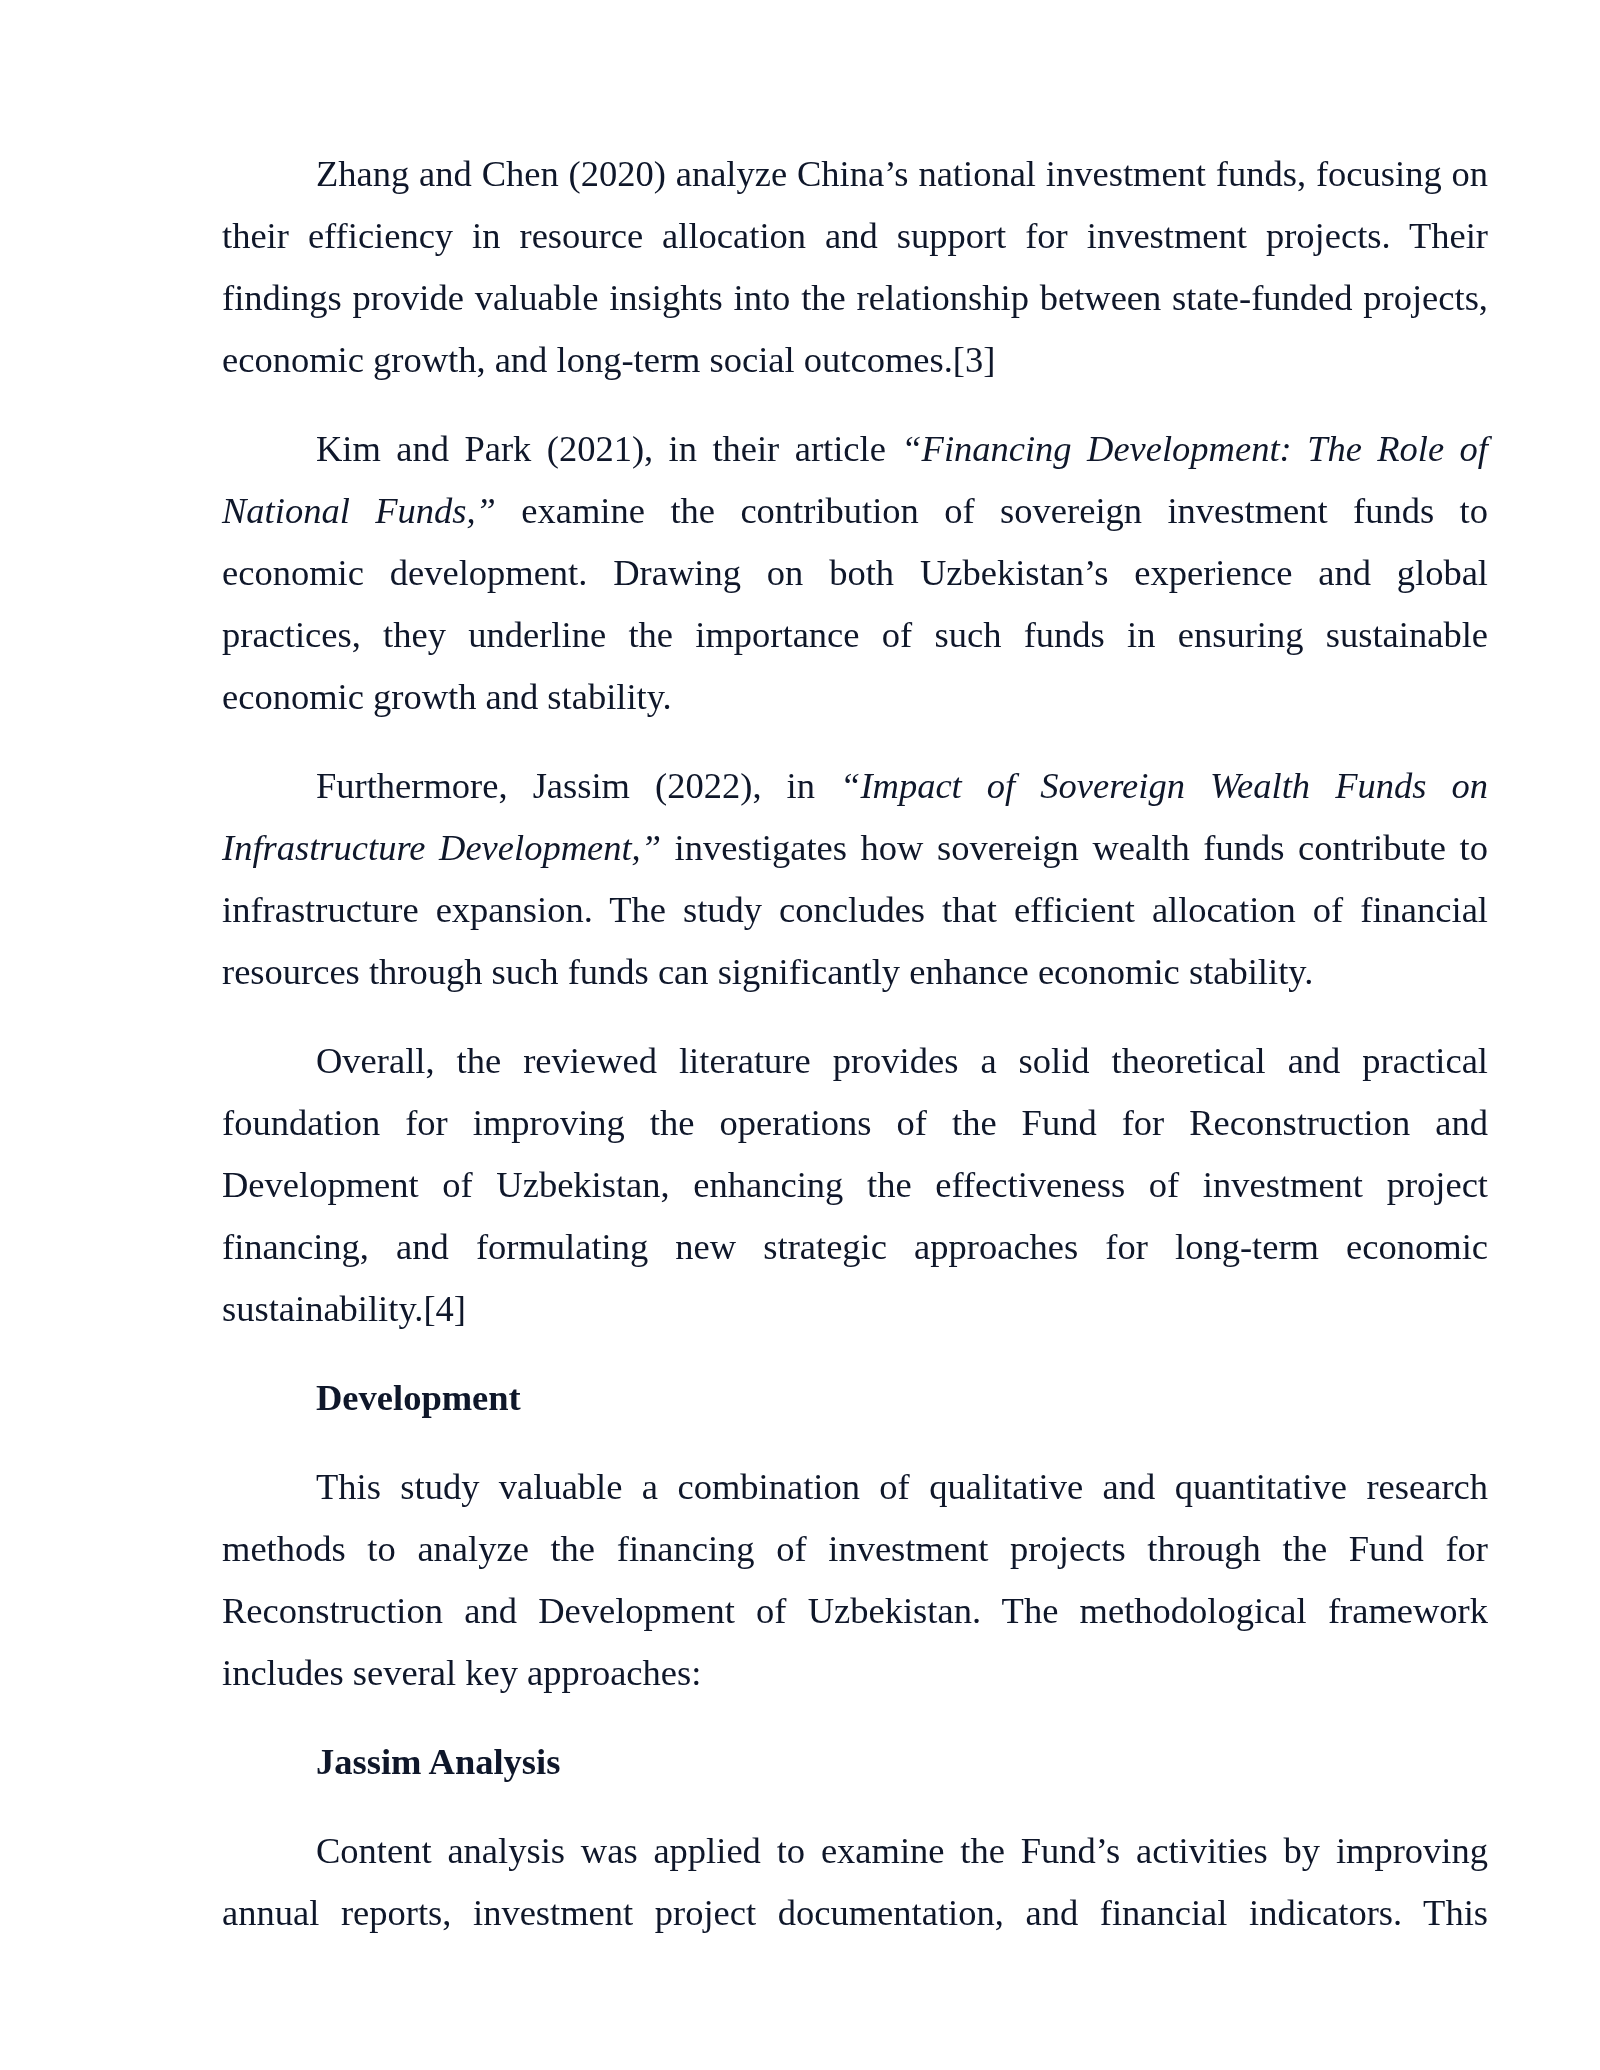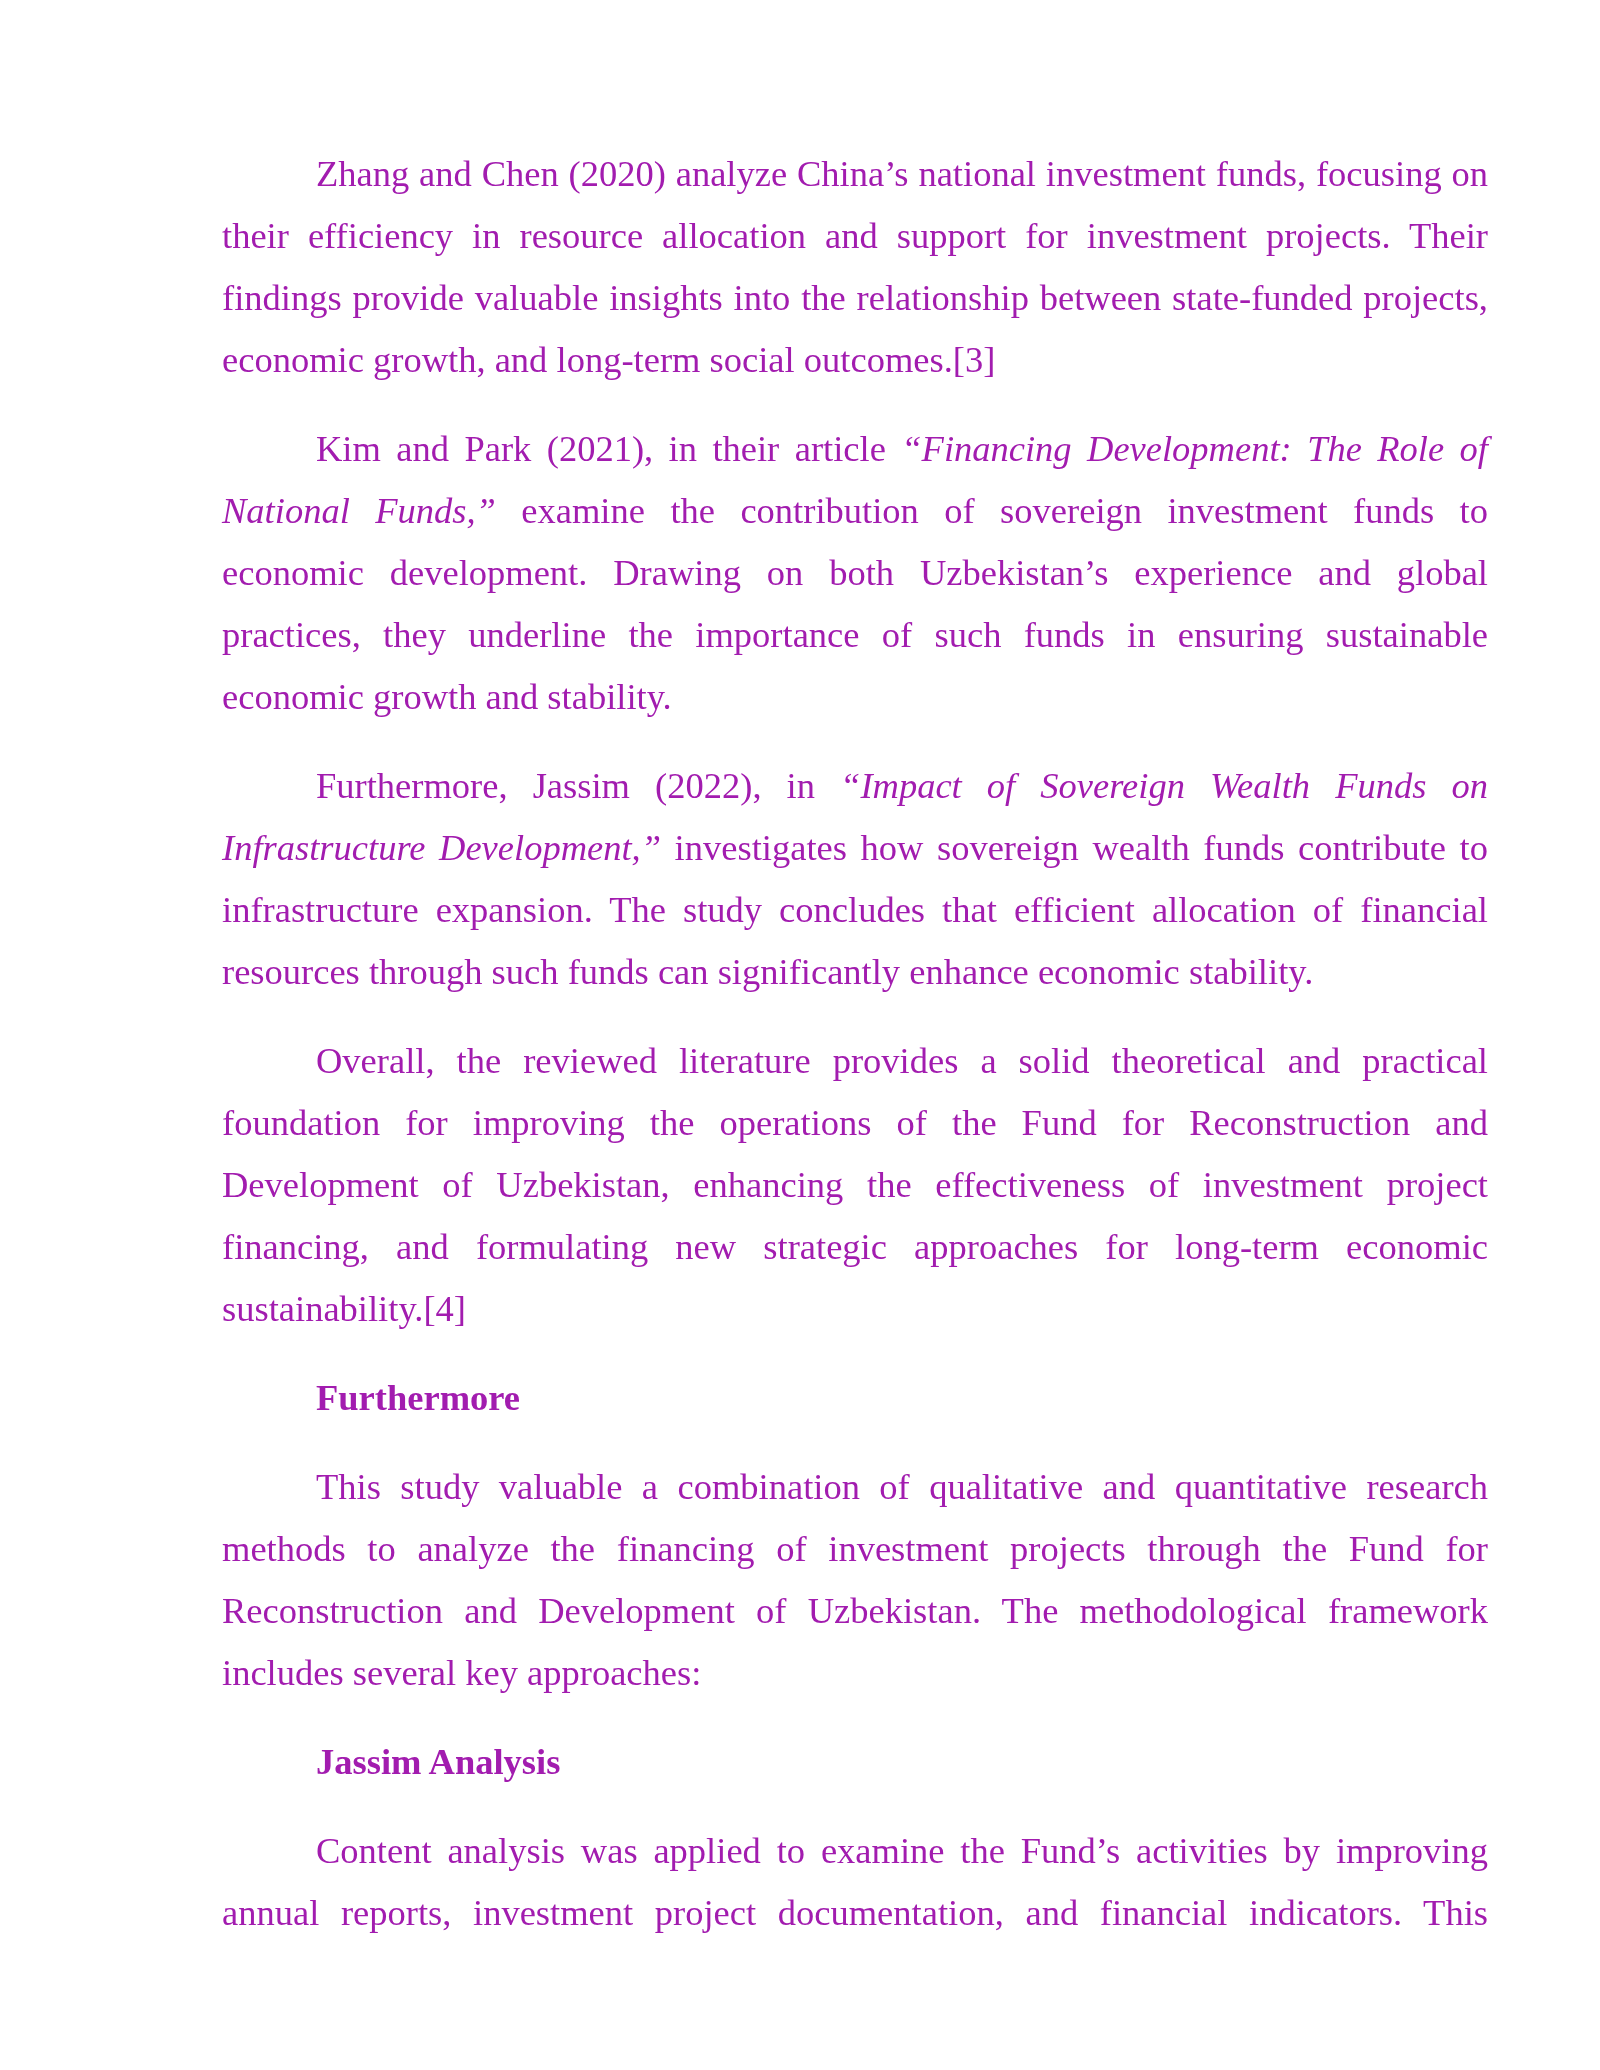--- a/index.html
+++ b/index.html
@@ -16,21 +16,21 @@
     box-sizing: border-box;
   }
   .content {
     position: absolute;
     left: 222px;
     top: 143px;
     width: 1266px;
     font-family: "Liberation Serif", "DejaVu Serif", serif;
     font-size: 36.5px;
     line-height: 62px;
-    color: #a21caf;
+    color: #0f172a;
     text-align: justify;
   }
   .para {
     margin: 0 0 27px 0;
     text-indent: 94px;
   }
   .para.continued {
     
     text-align-last: justify;
     margin-bottom: 0;
@@ -54,21 +54,21 @@
   <main class="content">
 
     <p class="para"><span>Zhang and Chen (2020) analyze China’s national investment funds, focusing on their efficiency in resource allocation and support for investment projects. Their findings provide valuable insights into the relationship between state-funded projects, economic growth, and long-term social outcomes.[3]</span></p>
 
     <p class="para"><span>Kim and Park (2021), in their article </span><span class="italic">“Financing Development: The Role of National Funds,”</span><span> examine the contribution of sovereign investment funds to economic development. Drawing on both Uzbekistan’s experience and global practices, they underline the importance of such funds in ensuring sustainable economic growth and stability.</span></p>
 
     <p class="para"><span>Furthermore, Jassim (2022), in </span><span class="italic">“Impact of Sovereign Wealth Funds on Infrastructure Development,”</span><span> investigates how sovereign wealth funds contribute to infrastructure expansion. The study concludes that efficient allocation of financial resources through such funds can significantly enhance economic stability.</span></p>
 
     <p class="para"><span>Overall, the reviewed literature provides a solid theoretical and practical foundation for improving the operations of the Fund for Reconstruction and Development of Uzbekistan, enhancing the effectiveness of investment project financing, and formulating new strategic approaches for long-term economic sustainability.[4]</span></p>
 
-    <h2 class="heading"><span>Furthermore</span></h2>
+    <h2 class="heading"><span>Development</span></h2>
 
     <p class="para"><span>This study valuable a combination of qualitative and quantitative research methods to analyze the financing of investment projects through the Fund for Reconstruction and Development of Uzbekistan. The methodological framework includes several key approaches:</span></p>
 
     <h2 class="heading"><span>Jassim Analysis</span></h2>
 
     <p class="para continued"><span>Content analysis was applied to examine the Fund’s activities by improving annual reports, investment project documentation, and financial indicators. This</span></p>
 
   </main>
 </div>
 

